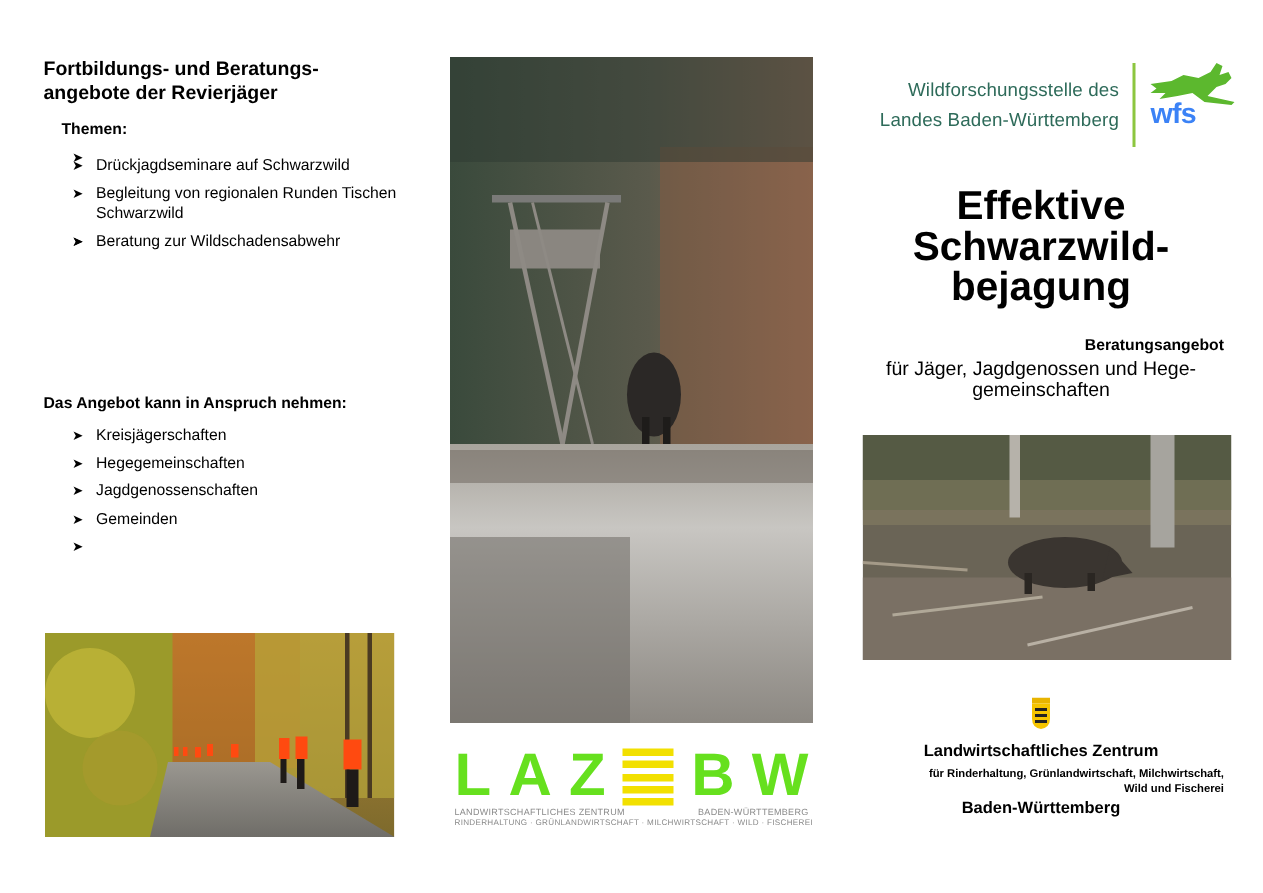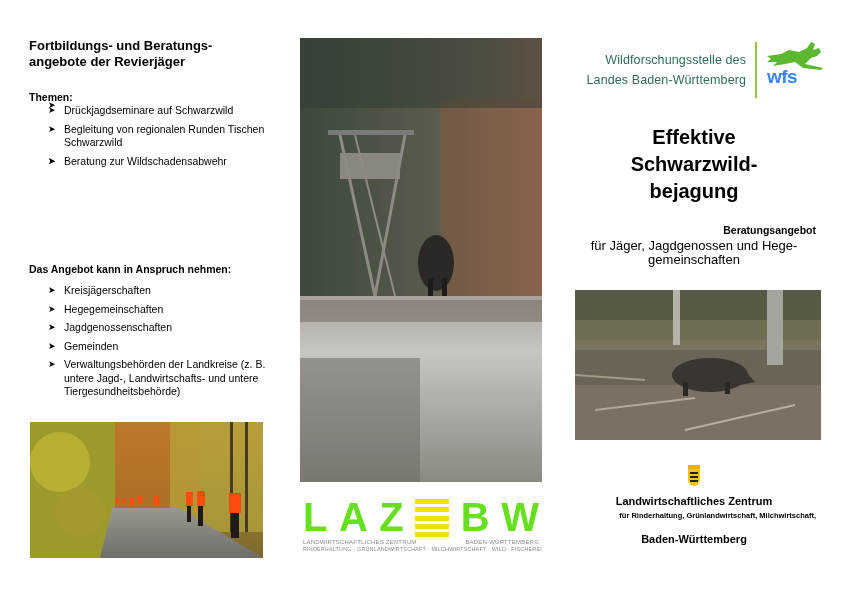--- a/index.html
+++ b/index.html
@@ -18,21 +18,21 @@
 
   .photo { position: absolute; overflow: hidden; }
   .photo svg { width: 100%; height: 100%; display: block; }
 
   
   .wfs-text { position: absolute; right: 96px; top: 50px; text-align: right; color: #2e6b5a; font-size: 12.5px; line-height: 20px; letter-spacing: 0.1px; }
   .wfs-line { position: absolute; left: 755px; top: 42px; width: 2px; height: 56px; background: #8cc63f; }
   .wfs-mark { position: absolute; left: 765px; top: 42px; width: 62px; height: 52px; }
   .wfs-letters { position: absolute; left: 767px; top: 66px; font-size: 19px; font-weight: bold; color: #3b82f6; letter-spacing: -0.5px; }
 
-  .title { position: absolute; left: 572px; width: 244px; top: 124px; text-align: center; font-size: 20px; font-weight: bold; line-height: 27px; }
+  .title { position: absolute; left: 572px; width: 244px; top: 124px; text-align: center; font-size: 27px; font-weight: bold; line-height: 27px; }
   .subtitle { position: absolute; left: 572px; width: 244px; top: 224px; text-align: right; font-size: 10.5px; font-weight: bold; }
   .subtitle-desc { position: absolute; left: 588px; width: 212px; top: 239px; text-align: center; font-size: 13px; line-height: 14px; }
 
   .crest { position: absolute; left: 687px; top: 465px; width: 14px; height: 21px; }
   .lz-name { position: absolute; left: 572px; width: 244px; top: 495px; text-align: center; font-size: 11px; font-weight: bold; }
   .lz-desc { position: absolute; left: 572px; width: 244px; top: 511px; text-align: right; font-size: 7.5px; font-weight: bold; line-height: 9.5px; }
   .lz-state { position: absolute; left: 572px; width: 244px; top: 533px; text-align: center; font-size: 11px; font-weight: bold; }
 
   
   .lazbw { position: absolute; left: 303px; top: 497px; width: 236px; height: 60px; }
@@ -45,36 +45,36 @@
 </style>
 </head>
 <body>
 
 <div id="left" class="panel">
   <div class="heading">
     <div>Fortbildungs- und Beratungs-</div>
     <div>angebote der Revierjäger</div>
   </div>
 
-  <div class="sub-heading" style="top:91px;">Themen:</div>
+  <div class="sub-heading" style="top:80px;margin-left:12px;">Themen:</div>
   <ul class="bullets" style="top:99px;">
     <li><span class="arrow">➤</span></li>
     <li><span class="arrow">➤</span><span>Drückjagdseminare auf Schwarzwild</span></li>
     <li><span class="arrow">➤</span><span>Begleitung von regionalen Runden Tischen Schwarzwild</span></li>
     <li><span class="arrow">➤</span></li>
     <li><span class="arrow">➤</span><span>Beratung zur Wildschadensabwehr</span></li>
   </ul>
 
   <div class="sub-heading" style="top:263px;">Das Angebot kann in Anspruch nehmen:</div>
   <ul class="bullets" style="top:284px;">
     <li><span class="arrow">➤</span><span>Kreisjägerschaften</span></li>
     <li><span class="arrow">➤</span><span>Hegegemeinschaften</span></li>
     <li><span class="arrow">➤</span><span>Jagdgenossenschaften</span></li>
     <li><span class="arrow">➤</span><span>Gemeinden</span></li>
-    <li><span class="arrow">➤</span><span>Verwaltungsbehörden der Landkreise (z. B. untere Jagd-, Landwirtschafts- und untere Tiergesundheitsbehörde)</span></li>
+    <li><span class="arrow">➤</span></li>
   </ul>
 
   <div class="photo" style="left:30px; top:422px; width:233px; height:136px;">
     <svg viewBox="0 0 233 136" preserveAspectRatio="none">
       <defs>
         <linearGradient id="sky1" x1="0" y1="0" x2="0" y2="1">
           <stop offset="0" stop-color="#b98a3a"></stop>
             <stop offset="1" stop-color="#7d6a2c"></stop>
         </linearGradient>
         <linearGradient id="road1" x1="0" y1="0" x2="0" y2="1">
@@ -208,15 +208,16 @@
   <svg class="crest" viewBox="0 0 14 21">
     <rect x="1" y="0" width="12" height="4" fill="#e8b400"></rect>
     <path d="M1 4 H13 V14 Q13 20 7 21 Q1 20 1 14 Z" fill="#f5c400"></path>
     <rect x="3" y="7" width="8" height="2" fill="#222"></rect>
     <rect x="3" y="11" width="8" height="2" fill="#222"></rect>
     <rect x="3" y="15" width="8" height="2" fill="#222"></rect>
   </svg>
   <div class="lz-name">Landwirtschaftliches Zentrum</div>
   <div class="lz-desc">
     <div>für Rinderhaltung, Grünlandwirtschaft, Milchwirtschaft,</div>
+    <div>Wild und Fischerei</div>
   </div>
   <div class="lz-state">Baden-Württemberg</div>
 </div>
 
 </body></html>

